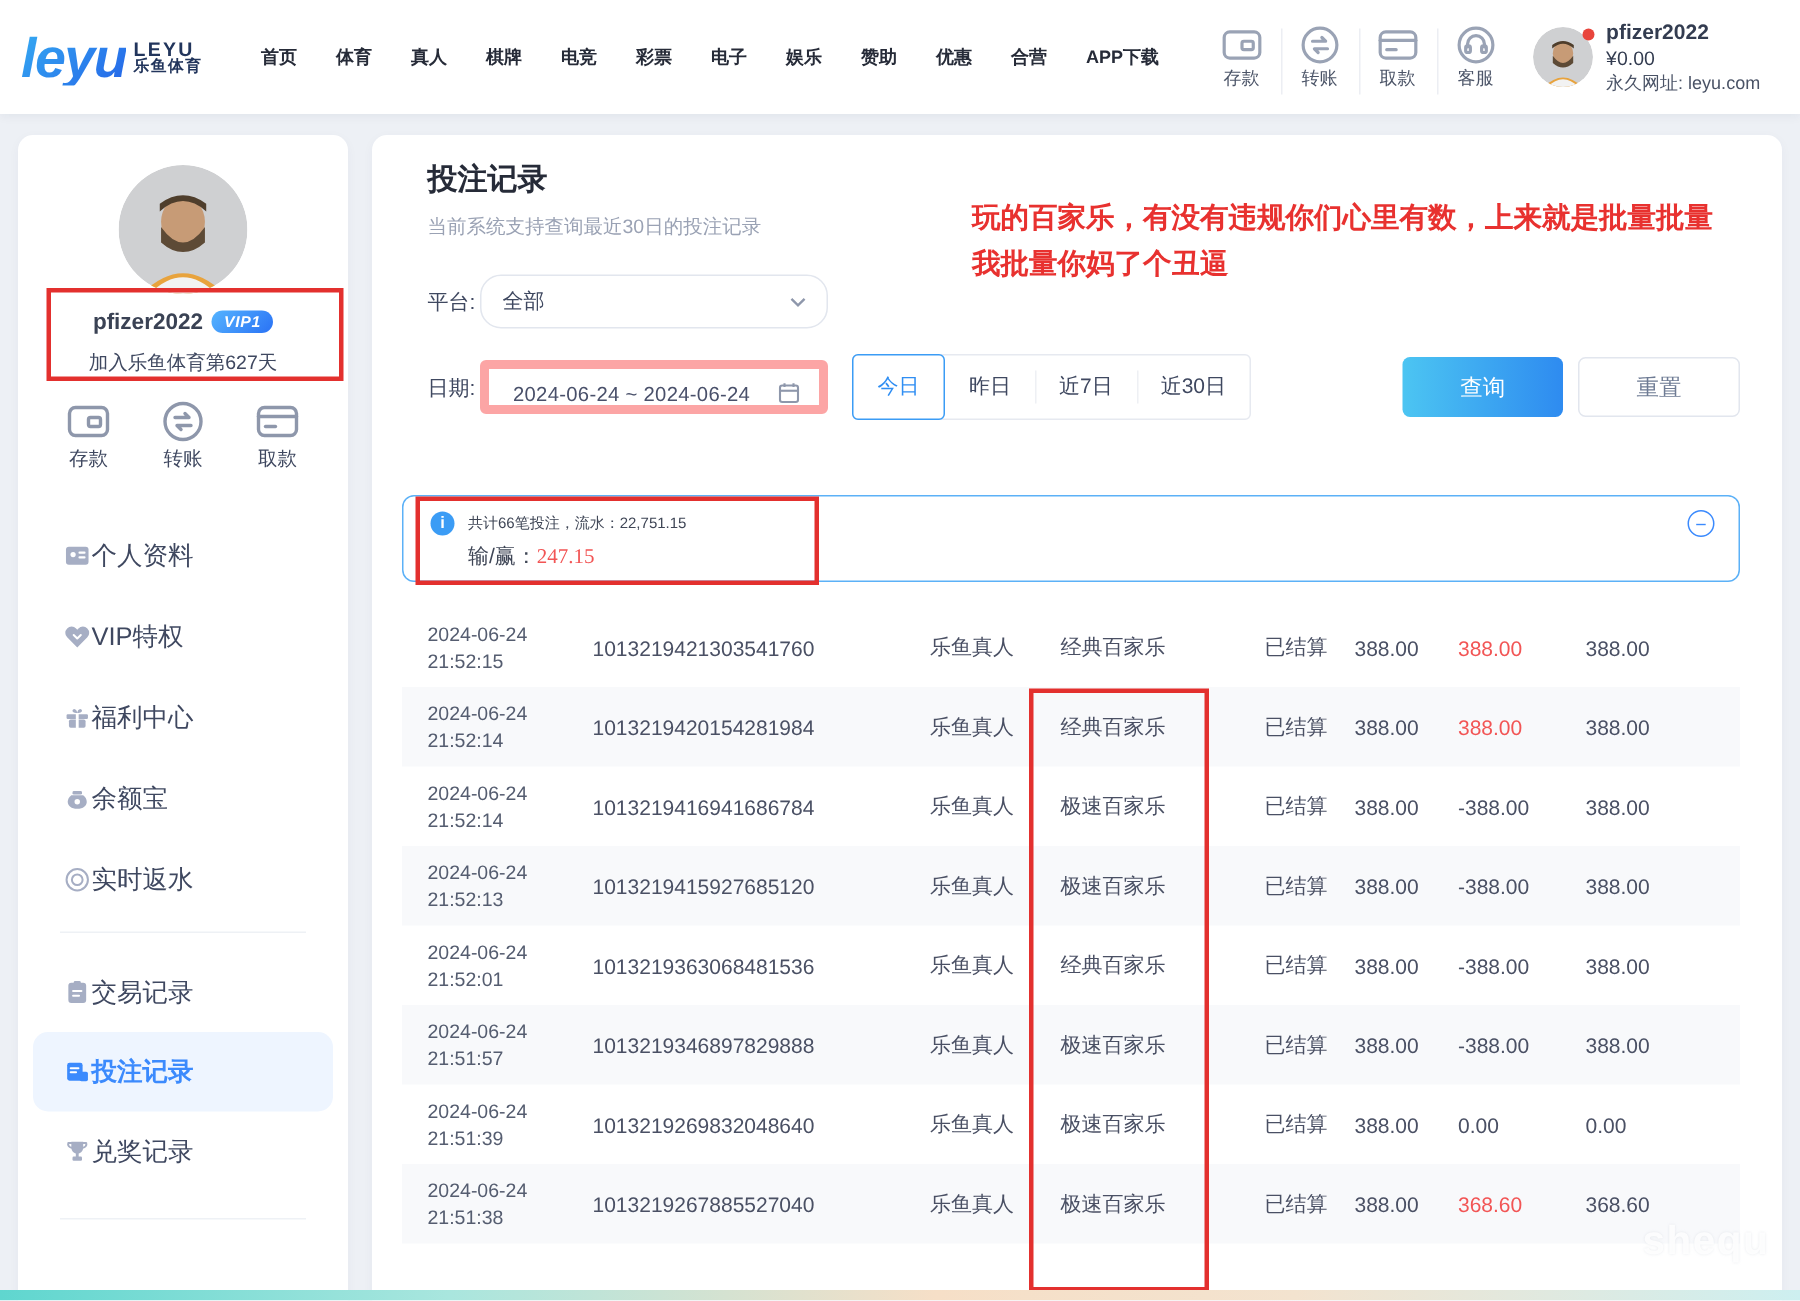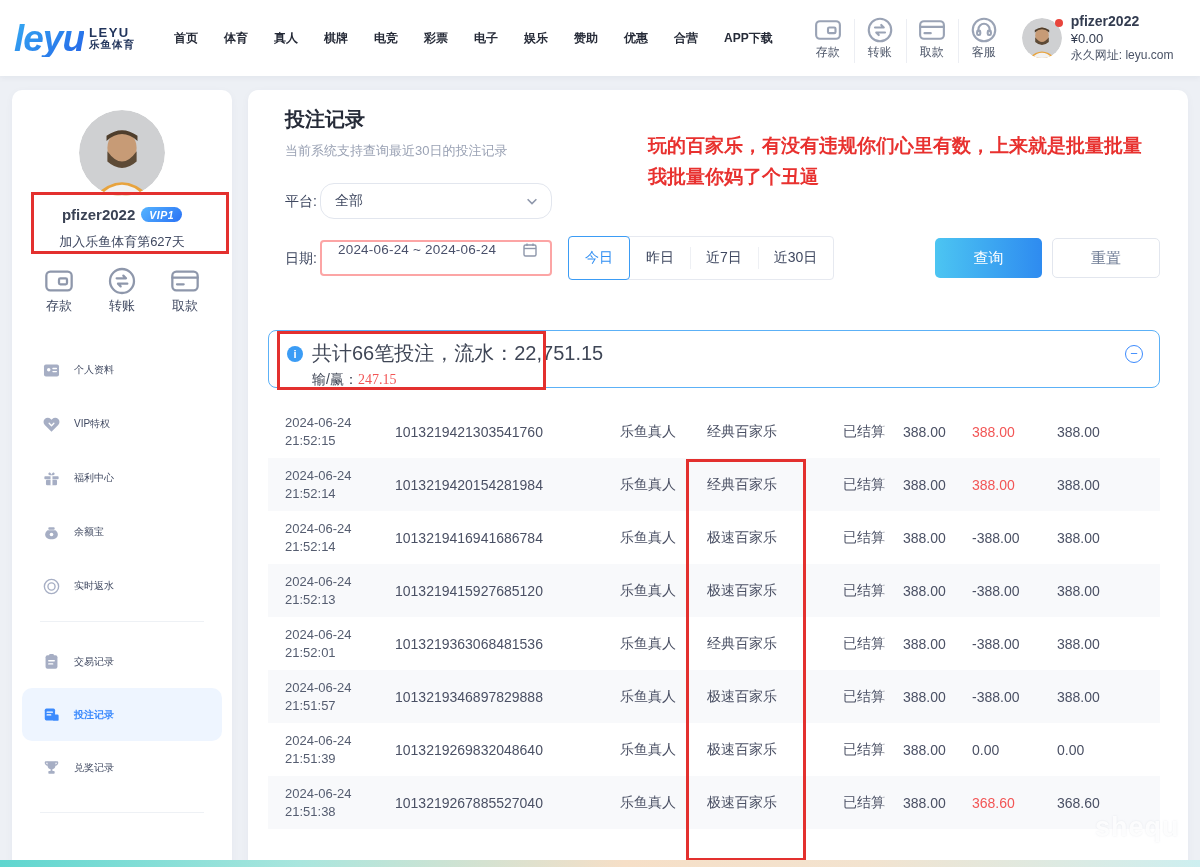--- a/index.html
+++ b/index.html
@@ -46,43 +46,43 @@
   .wallet-actions { position:absolute; top:175px; left:0; width:100%; display:flex; justify-content:space-evenly; }
   .wallet-action { display:flex; flex-direction:column; align-items:center; cursor:pointer; }
   .wallet-action .ic { width:32px; height:28px; color:#8e97ab; }
   .wallet-action .lb { font-size:13px; color:#3f4860; margin-top:4px; }
   .side-menu { position:absolute; left:10px; width:200px; display:flex; flex-direction:column; }
   .side-menu-1 { top:253px; }
   .side-menu-2 { top:545px; }
   .side-item { display:flex; align-items:center; height:54px; padding-left:20px; border-radius:10px; cursor:pointer; }
   .side-menu-2 .side-item { height:53px; }
   .side-item .ic { width:19px; height:19px; color:#a6aec4; flex:0 0 auto; }
-  .side-item .lb { font-size:10px; color:#3f4860; margin-left:13px; }
+  .side-item .lb { font-size:17px; color:#3f4860; }
   .side-item.active { background:#eef5ff; }
   .side-item.active .ic { color:#3b8afd; }
   .side-item.active .lb { color:#3b8afd; font-weight:700; }
   .side-divider { position:absolute; left:28px; width:164px; height:1px; background:#eef1f5; }
 
   
   .content { position:absolute; left:248px; top:90px; width:940px; height:800px; background:#fff;
              border-radius:10px; box-shadow:0 2px 8px rgba(30,50,90,.04); }
   .page-title { position:absolute; left:37px; top:16px; font-size:20px; font-weight:700; color:#262b38; }
   .page-subtitle { position:absolute; left:37px; top:52px; font-size:13px; color:#9aa2b4; }
   .annotation { position:absolute; left:400px; top:40px; width:545px; font-size:19px; font-weight:700;
                 color:#e8312f; line-height:31px; z-index:6; }
 
   .filter-label { position:absolute; font-size:14px; color:#3f4860; }
   .lbl-platform { left:37px; top:103px; }
   .lbl-date { left:37px; top:160px; }
   .select-box { position:absolute; left:72px; top:93px; width:232px; height:36px; border:1px solid #e2e6ee;
                 border-radius:14px; display:flex; align-items:center; padding:0 12px 0 14px; cursor:pointer; background:#fff; }
   .select-box .val { font-size:14px; color:#3f4860; flex:1; }
   .chev-ic { width:14px; height:14px; color:#8e97ab; }
-  .date-box { position:absolute; left:72px; top:150px; width:232px; height:36px; border:2px solid #fca5a5;
-              border-radius:4px; display:flex; align-items:flex-start; padding:0 12px 0 16px; cursor:pointer; background:#fff;gap:15px; }
+  .date-box { position:absolute; left:72px; top:150px; width:232px; height:36px; border:6px solid #fca5a5;
+              border-radius:4px; display:flex; align-items:flex-end; padding:0 12px 0 16px; cursor:pointer; background:#fff;gap:15px; }
   .date-box .val { font-size:13.5px; color:#49506a; flex:1; letter-spacing:.2px; }
   .cal-ic { width:16px; height:16px; color:#8e97ab; }
 
   .quick-ranges { position:absolute; left:320px; top:146px; height:44px; display:flex; border:1px solid #e6e9f0;
                   border-radius:4px; background:#fff; overflow:visible; }
   .qr-btn { display:flex; align-items:center; justify-content:center; padding:0 16px; font-size:14px;
             color:#3f4860; cursor:pointer; position:relative; }
   .qr-btn + .qr-btn::before { content:""; position:absolute; left:0; top:10px; bottom:10px; width:1px; background:#eef0f4; }
   .qr-btn.active { border:1px solid #3b9cf5; color:#2f8ef3; border-radius:4px; margin:-1px 0 -1px -1px; background:#fff; z-index:2; }
   .qr-btn.active + .qr-btn::before { display:none; }
@@ -91,21 +91,21 @@
                 background:linear-gradient(90deg,#4cc5f2,#2e8bf0); color:#fff; font-size:15px; cursor:pointer;
                 font-family:inherit; }
   .btn-reset { position:absolute; left:804px; top:148px; width:108px; height:40px; border:1px solid #e2e6ee;
                border-radius:5px; background:#fff; color:#6e7b94; font-size:15px; cursor:pointer; font-family:inherit; }
 
   .summary-bar { position:absolute; left:20px; top:240px; width:892px; height:58px; border:1px solid #5cb1f7;
                  border-radius:8px; background:#fff; padding:9px 16px 0 18px; }
   .sum-line1 { display:flex; align-items:center; }
   .info-ic { width:16px; height:16px; border-radius:50%; background:#3b9cf5; color:#fff; font-size:11px; font-weight:700;
              display:inline-flex; align-items:center; justify-content:center; flex:0 0 auto; }
-  .sum-text1 { margin-left:9px; font-size:20px; color:#3f4656; }
+  .sum-text1 { margin-left:9px; font-size:10px; color:#3f4656; }
   .collapse-ic { margin-left:auto; width:18px; height:18px; border:1.5px solid #3b8afd; border-radius:50%;
                  color:#3b8afd; display:inline-flex; align-items:center; justify-content:center; font-size:13px;
                  line-height:1; cursor:pointer; }
   .sum-line2 { margin-left:25px; margin-top:4px; font-size:14px; color:#3f4656; }
   .sum-lw-val { color:#f25555;font-family:Liberation Serif, serif; }
 
   
   .table { position:absolute; left:20px; top:315px; width:892px; }
   .tr { display:grid; grid-template-columns:110px 225px 87px 136px 60px 69px 85px 1fr; padding-left:17px; align-items:center; }
   .thead { height:50px; background:#f4f6f9; border-radius:8px 8px 0 0; }

